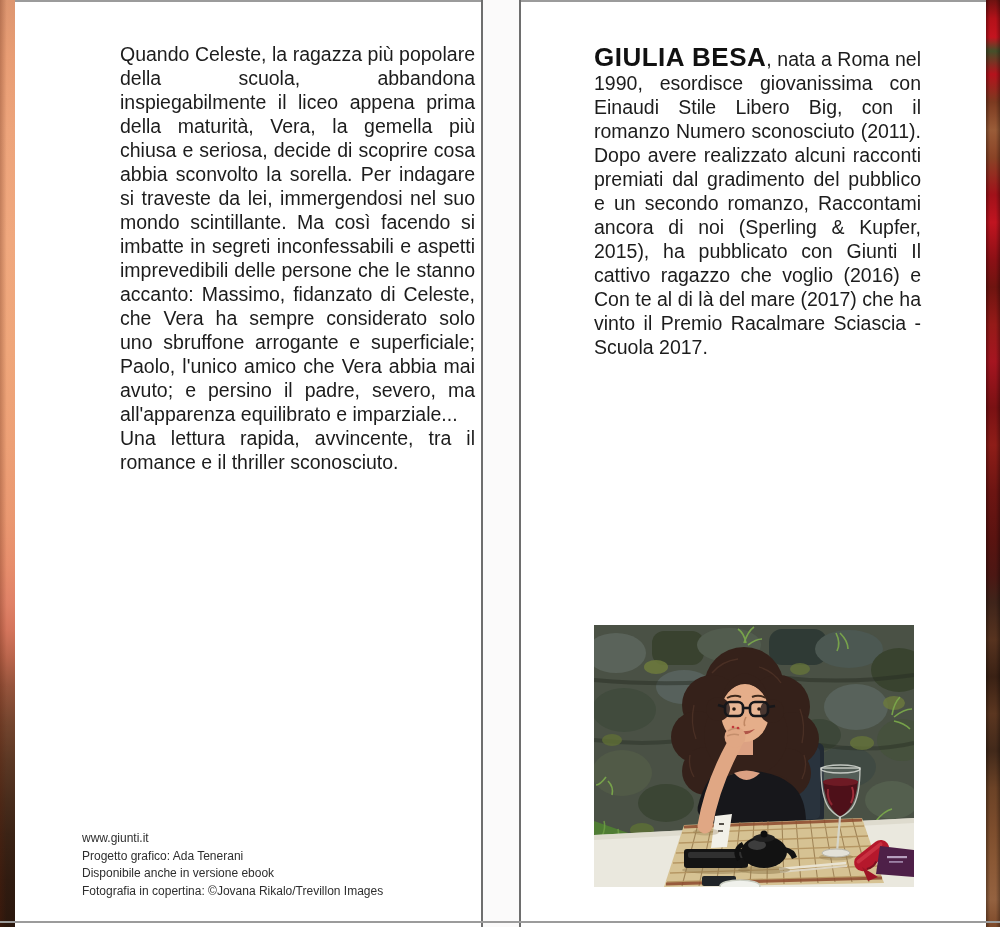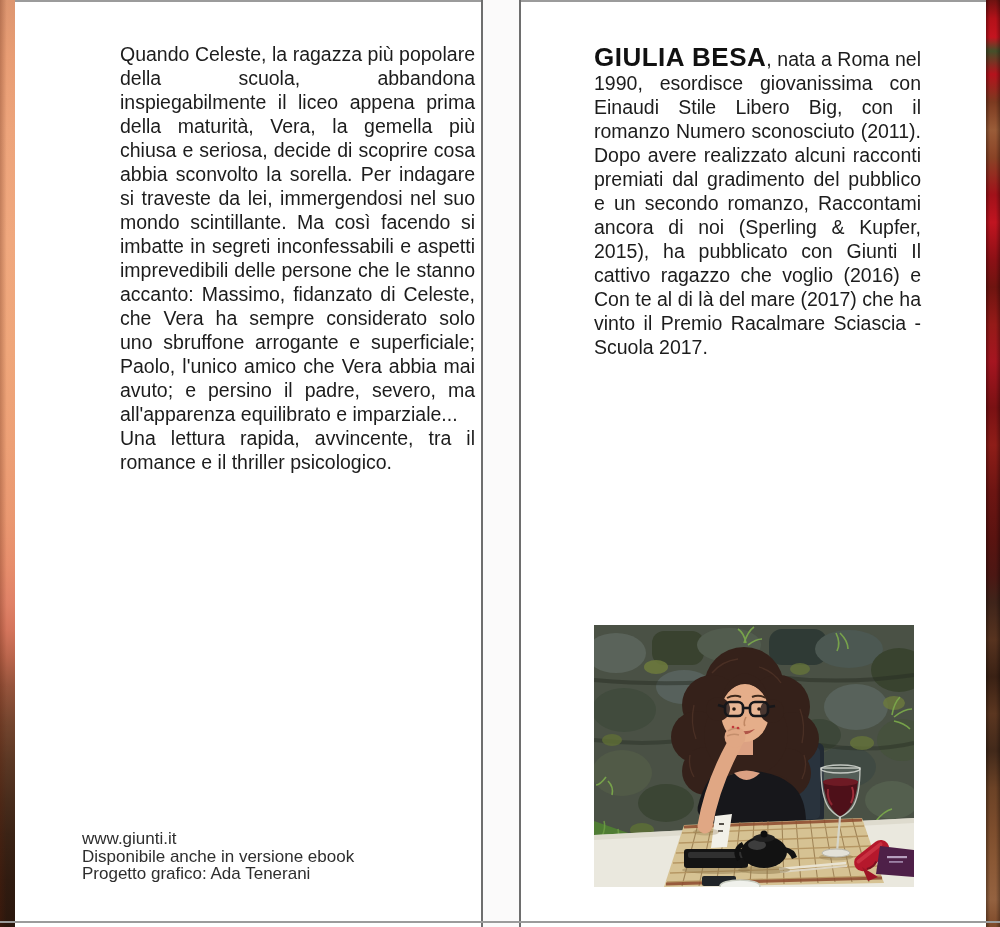--- a/index.html
+++ b/index.html
@@ -30,21 +30,21 @@
 
   
   .gutter{position:absolute;left:481px;top:0;width:40px;height:927px;background:#fbfafa;
     border-left:2px solid #6e6e6e;border-right:2px solid #6e6e6e;box-sizing:border-box;}
 
   .synopsis{position:absolute;left:82px;top:42px;width:355px;
     font-size:19.5px;line-height:24px;color:#1c1c1c;text-align:justify;margin-left:38px;}
   .synopsis p{margin:0;}
 
   .publisher-footer{position:absolute;left:82px;top:830px;width:400px;
-    font-size:17px;line-height:17.6px;color:#2e2e2e;}
+    font-size:12px;line-height:17.6px;color:#2e2e2e;}
 
   .bio{position:absolute;left:594px;top:45px;width:327px;margin:0;
     font-size:19.5px;line-height:24px;color:#1c1c1c;text-align:justify;}
   .s-name{font-weight:700;font-size:26px;letter-spacing:0.5px;color:#111;}
   .s-italic{}
 
   .photo{position:absolute;left:594px;top:625px;width:320px;height:262px;display:block;}
 </style>
 </head>
 <body>
@@ -52,26 +52,27 @@
 <div class="page">
 
   <div class="top-line"></div>
   <div class="strip-left"></div>
   <div class="strip-right"></div>
   <div class="gutter"></div>
 
   <div>
     <div class="synopsis">
         <p>Quando Celeste, la ragazza più popolare della scuola, abbandona inspiegabilmente il liceo appena prima della maturità, Vera, la gemella più chiusa e seriosa, decide di scoprire cosa abbia sconvolto la sorella. Per indagare si traveste da lei, immergendosi nel suo mondo scintillante. Ma così facendo si imbatte in segreti inconfessabili e aspetti imprevedibili delle persone che le stanno accanto: Massimo, fidanzato di Celeste, che Vera ha sempre considerato solo uno sbruffone arrogante e superficiale; Paolo, l'unico amico che Vera abbia mai avuto; e persino il padre, severo, ma all'apparenza equilibrato e imparziale...</p>
-        <p>Una lettura rapida, avvincente, tra il romance e il thriller psicologico.</p>
+        <p>Una lettura rapida, avvincente, tra il romance e il thriller sconosciuto.</p>
       </div>
     <div class="publisher-footer">
         <div>www.giunti.it</div>
+        <div>Progetto grafico: Ada Tenerani</div>
         <div>Disponibile anche in versione ebook</div>
-        <div>Progetto grafico: Ada Tenerani</div>
+        <div>Fotografia in copertina: ©Jovana Rikalo/Trevillon Images</div>
       </div>
   </div>
 
   <div>
     <p class="bio"><span class="s-name">GIULIA BESA</span><span class="s-normal">, nata a Roma nel 1990, esordisce giovanissima con Einaudi Stile Libero Big, con il romanzo </span><span class="s-italic">Numero sconosciuto</span><span class="s-normal"> (2011). Dopo avere realizzato alcuni racconti premiati dal gradimento del pubblico e un secondo romanzo, </span><span class="s-italic">Raccontami ancora di noi</span><span class="s-normal"> (Sperling &amp; Kupfer, 2015), ha pubblicato con Giunti </span><span class="s-italic">Il cattivo ragazzo che voglio</span><span class="s-normal"> (2016) e </span><span class="s-italic">Con te al di là del mare</span><span class="s-normal"> (2017) che ha vinto il Premio Racalmare Sciascia - Scuola 2017.</span></p>
 
     <svg class="photo" viewBox="0 0 320 262" xmlns="http://www.w3.org/2000/svg" preserveAspectRatio="none">
 
       <rect width="320" height="262" fill="#4a5145"></rect>
       <g>

